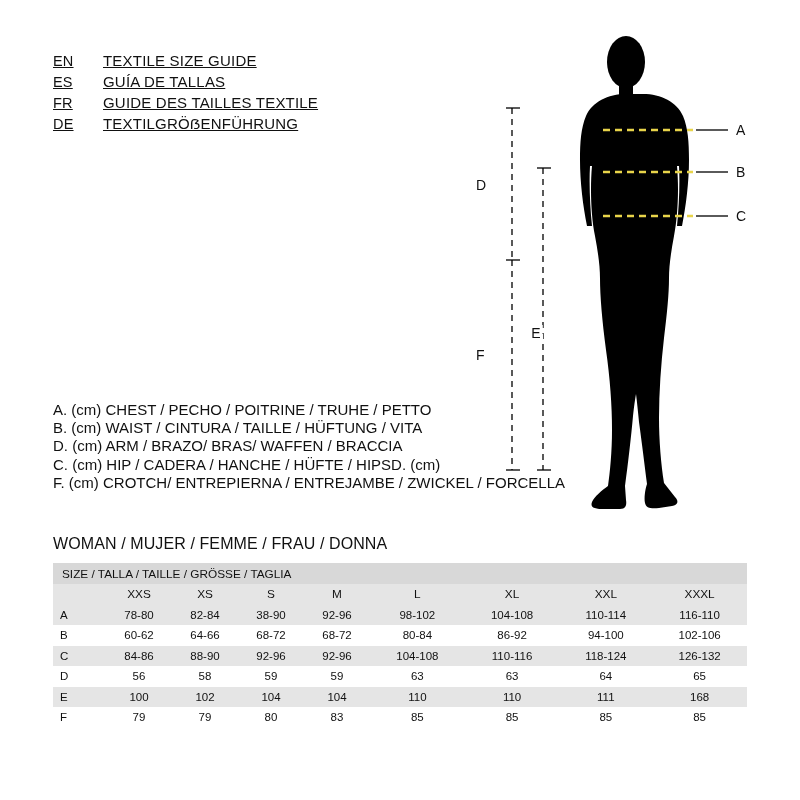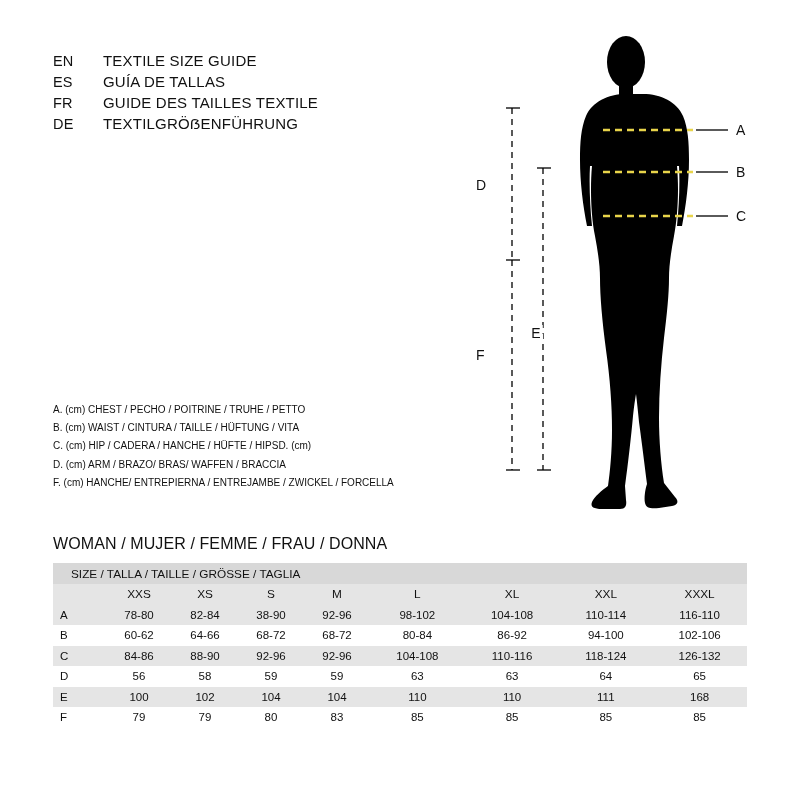--- a/index.html
+++ b/index.html
@@ -15,20 +15,21 @@
     position: relative;
     overflow: hidden;
   }
 
   
   #title-block {
     position: absolute;
     left: 53px;
     top: 52px;
     width: 430px;
+    text-decoration: underline;
   }
   .title-row {
     display: flex;
     align-items: baseline;
     height: 21px;
   }
   .title-lang {
     width: 50px;
     font-size: 14.5px;
     letter-spacing: .2px;
@@ -39,21 +40,21 @@
   }
 
   
   #legend-block {
     position: absolute;
     left: 53px;
     top: 401px;
     width: 470px;
   }
   .legend-row {
-    font-size: 10px;
+    font-size: 15px;
     line-height: 18.2px;
     white-space: nowrap;
   }
   #gender-row {
     position: absolute;
     left: 53px;
     top: 535px;
     font-size: 16px;
     letter-spacing: .1px;
   }
@@ -86,21 +87,21 @@
   #size-table .row-head {
     text-align: left;
     padding-left: 7px;
     width: 46px;
   }
   .band-dark { background: #d8d8d8; }
   .band-light { background: #e5e5e5; }
   .band-white { background: #ffffff; }
   #caption-row td {
     text-align: left;
-    padding-left: 18px;
+    padding-left: 9px;
     font-size: 11.8px;
     height: 21px;
   }
   #header-row td { font-size: 11.8px; }
 </style>
 </head>
 <body>
 
 <div id="title-block">
   <div class="title-row">
@@ -203,23 +204,23 @@
     <g stroke="#000000" stroke-width="1.3">
       <line x1="66" y1="450" x2="80" y2="450"></line>
     </g>
     <text x="36" y="340" font-family="Liberation Sans, sans-serif" font-size="14" fill="#111">F</text>
   </svg>
 </div>
 
 <div id="legend-block">
   <div class="legend-row">A. (cm) CHEST / PECHO / POITRINE / TRUHE / PETTO</div>
   <div class="legend-row">B. (cm) WAIST / CINTURA / TAILLE / HÜFTUNG / VITA</div>
+  <div class="legend-row">D. (cm) ARM / BRAZO/ BRAS/ WAFFEN / BRACCIA</div>
   <div class="legend-row">C. (cm) HIP / CADERA / HANCHE / HÜFTE / HIPSD. (cm)</div>
-  <div class="legend-row">D. (cm) ARM / BRAZO/ BRAS/ WAFFEN / BRACCIA</div>
-  <div class="legend-row">F. (cm) HANCHE/ ENTREPIERNA / ENTREJAMBE / ZWICKEL / FORCELLA</div>
+  <div class="legend-row">F. (cm) CROTCH/ ENTREPIERNA / ENTREJAMBE / ZWICKEL / FORCELLA</div>
 </div>
 
 <div id="gender-row">WOMAN / MUJER / FEMME / FRAU / DONNA</div>
 
 <table id="size-table">
   <tbody>
     <tr id="caption-row" class="band-dark">
       <td colspan="9">SIZE / TALLA / TAILLE / GRÖSSE / TAGLIA</td>
     </tr>
     <tr id="header-row" class="band-light">

